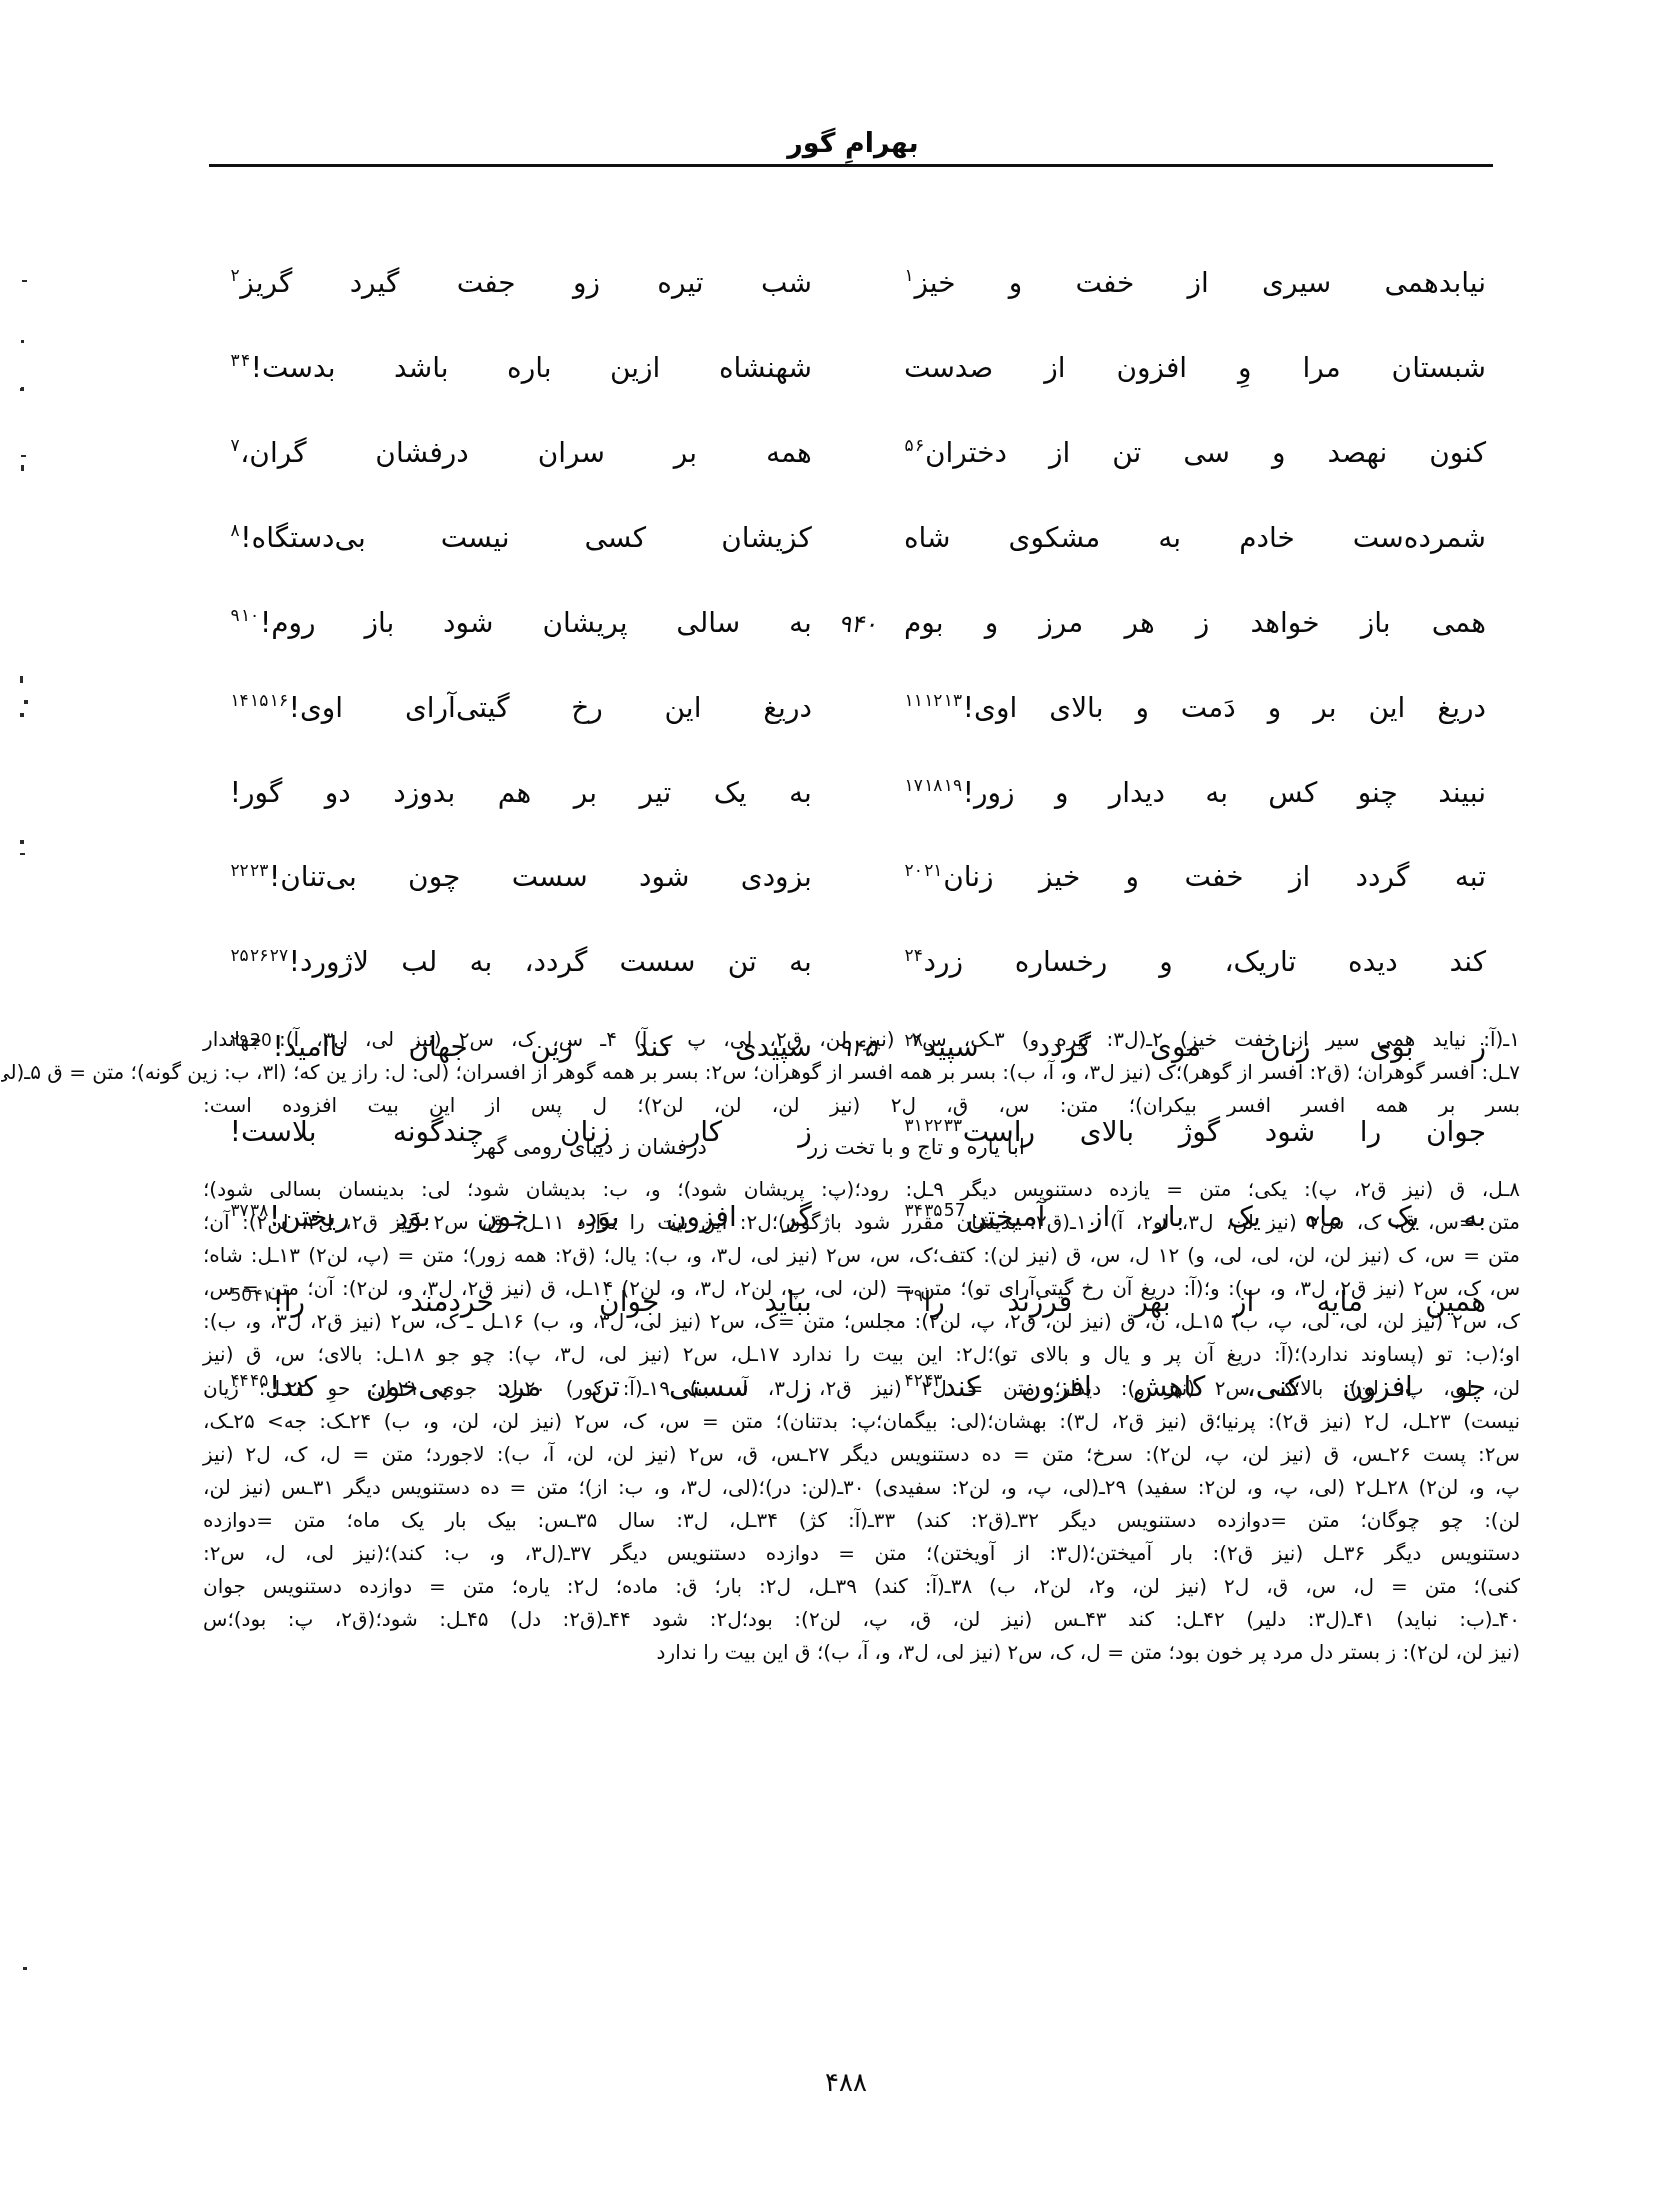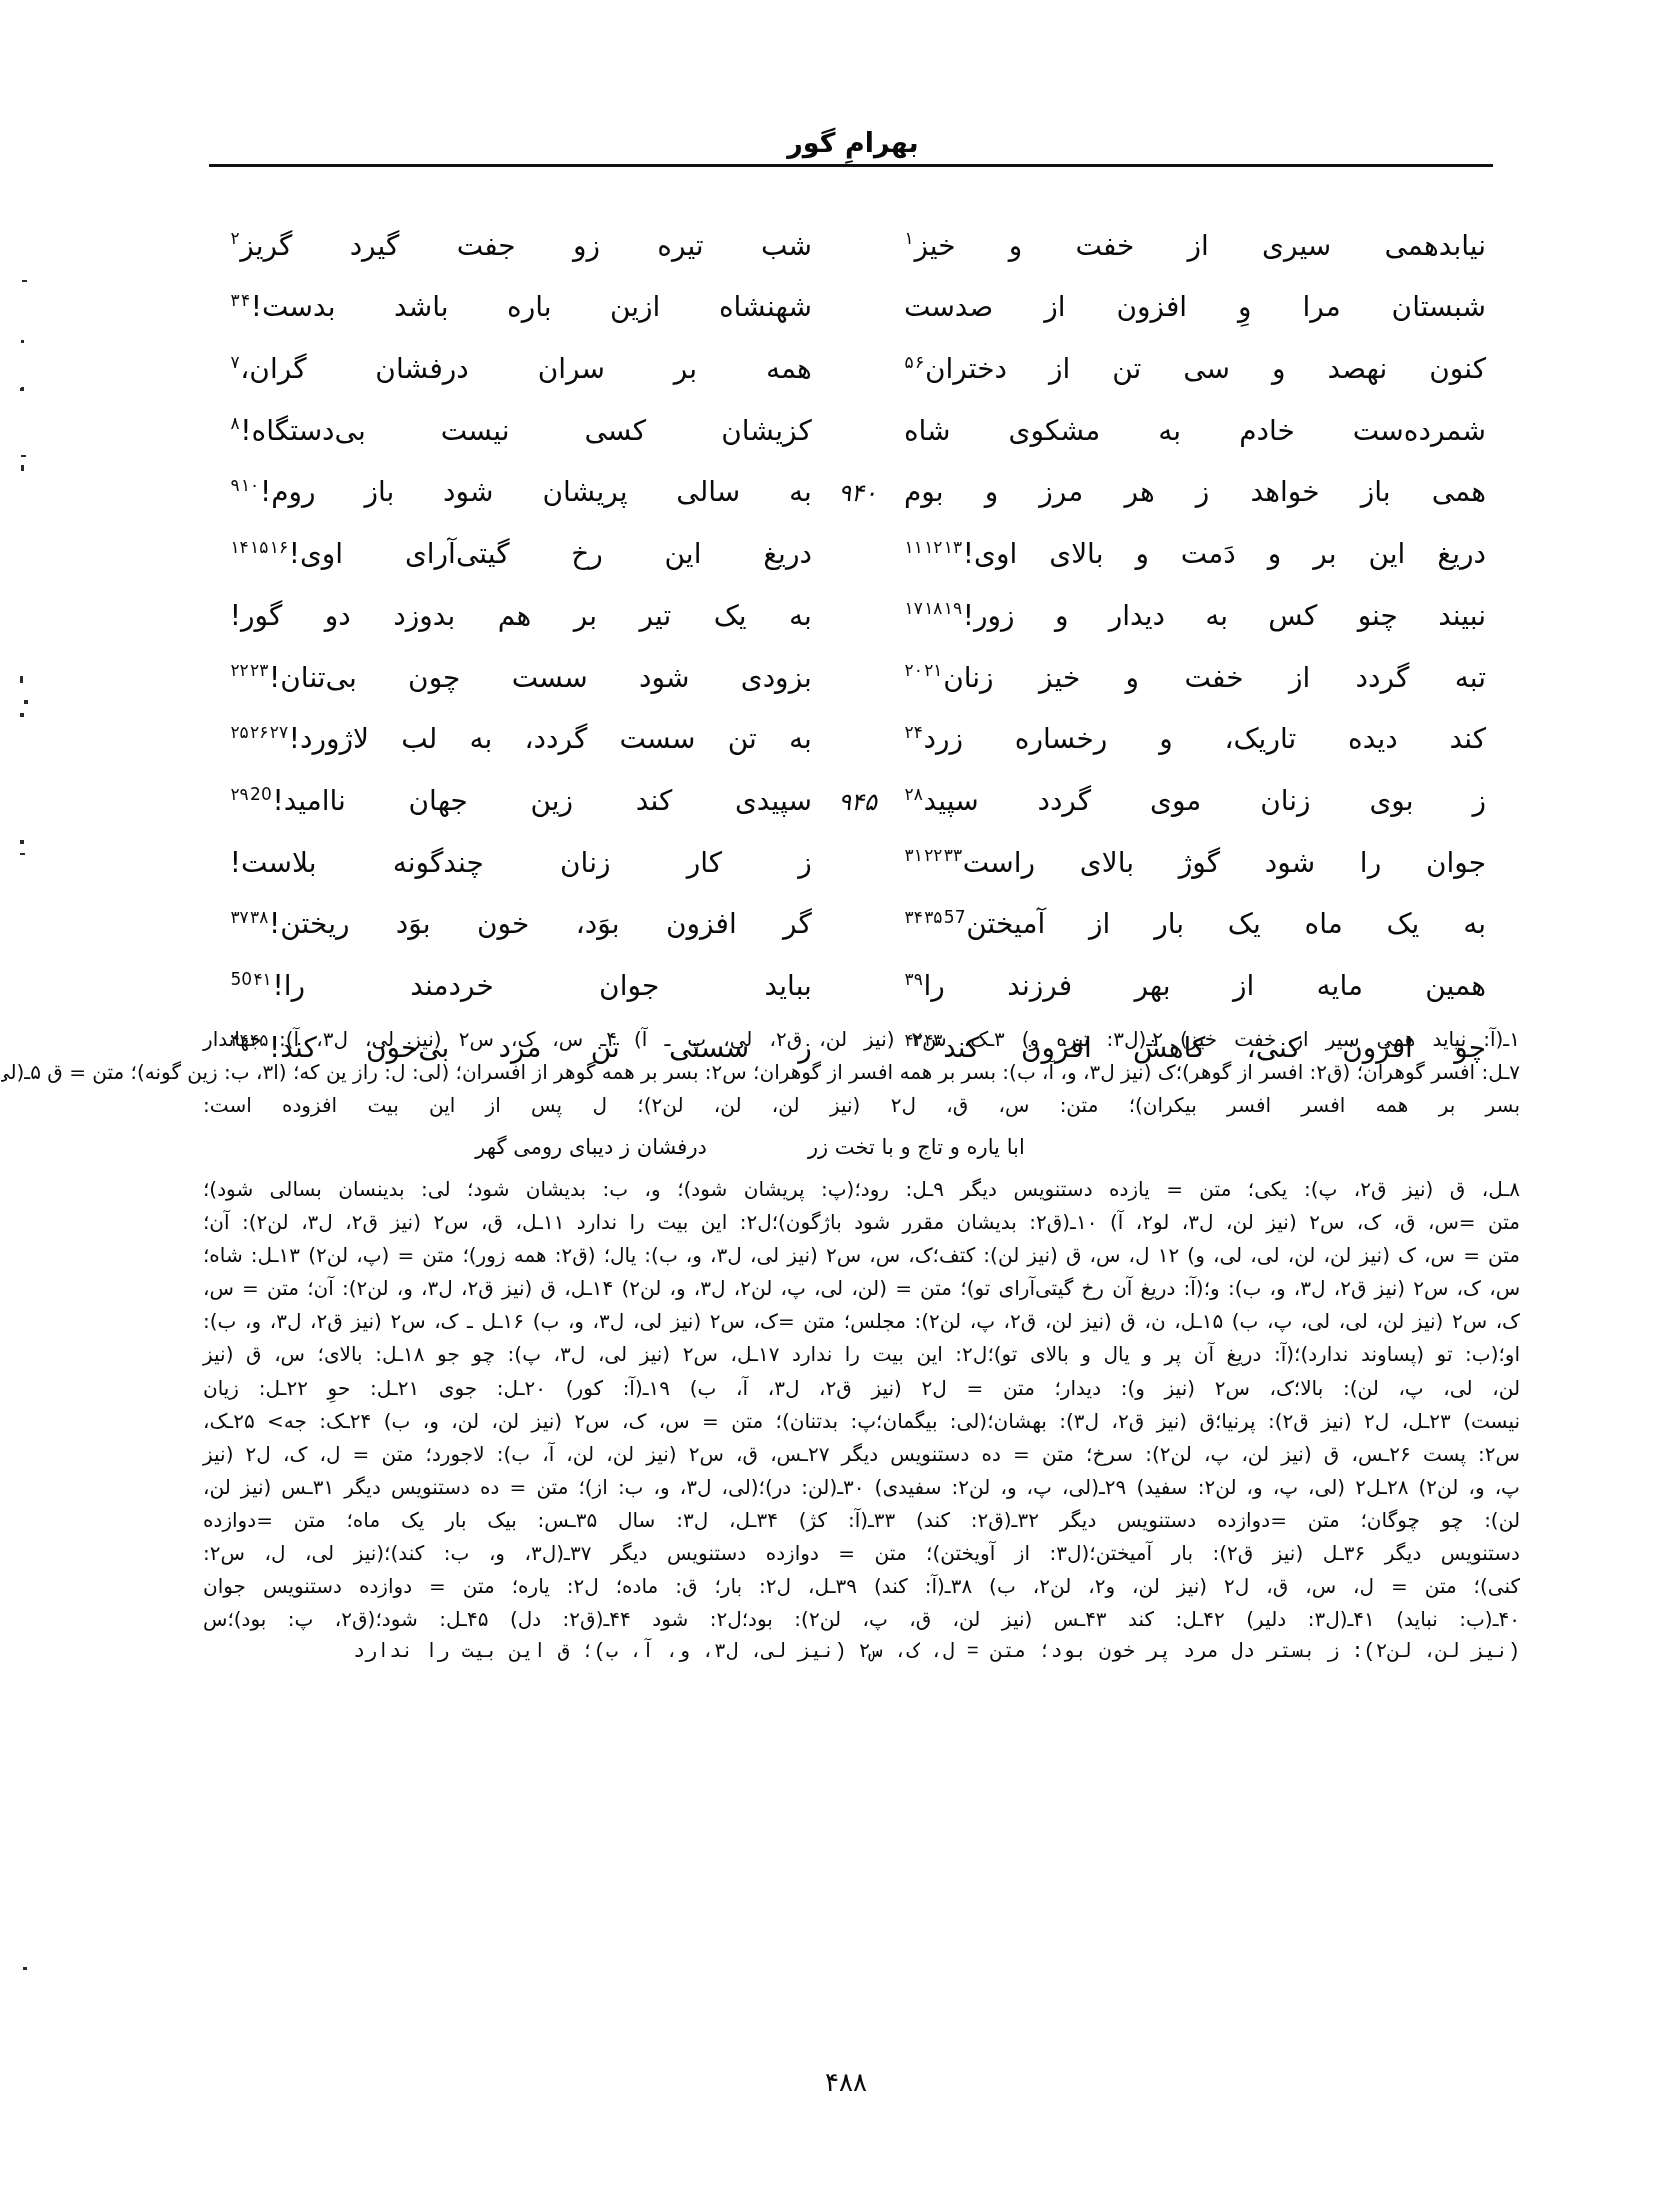--- a/index.html
+++ b/index.html
@@ -56,21 +56,21 @@
     font-style:italic;
   }
   .hemi{
     flex:1 1 0;
     font-size:28px;
     line-height:1.45;
     white-space:nowrap;
     padding-top:2.7px;
   }
   .hemi.a{ text-align:justify; text-align-last:justify; padding-left:27px;}
-  .hemi.b{ text-align:justify; text-align-last:justify; padding-left:6.8px;}
+  .hemi.b{ text-align:justify; text-align-last:justify; padding-left:6.8px;margin-top:37px;}
   .hemi.a > span, .hemi.b > span{display:inline;}
   sup{
     font-size:17px;
     vertical-align:super;
     line-height:0;
     margin:0 0.7px;
   }
 
   
   .apparatus{
@@ -82,21 +82,21 @@
     text-align-last:justify;
   }
   .app-line{
     white-space:nowrap;
     overflow:visible;
     display:block;
     text-align:justify;
     text-align-last:justify;
     margin-bottom:0.7px;
   }
-  .app-line.free{ text-align-last:right;font-family:Liberation Mono, monospace; }
+  .app-line.free{ text-align-last:right; }
   .inset-verse{
     display:flex;
     justify-content:center;
     gap:101px;
     font-size:21px;
     margin:8px 0 9.5px 0;
     padding-right:223px;
     white-space:nowrap;
   }
   .inset-verse .ih{letter-spacing:0.4px;}

